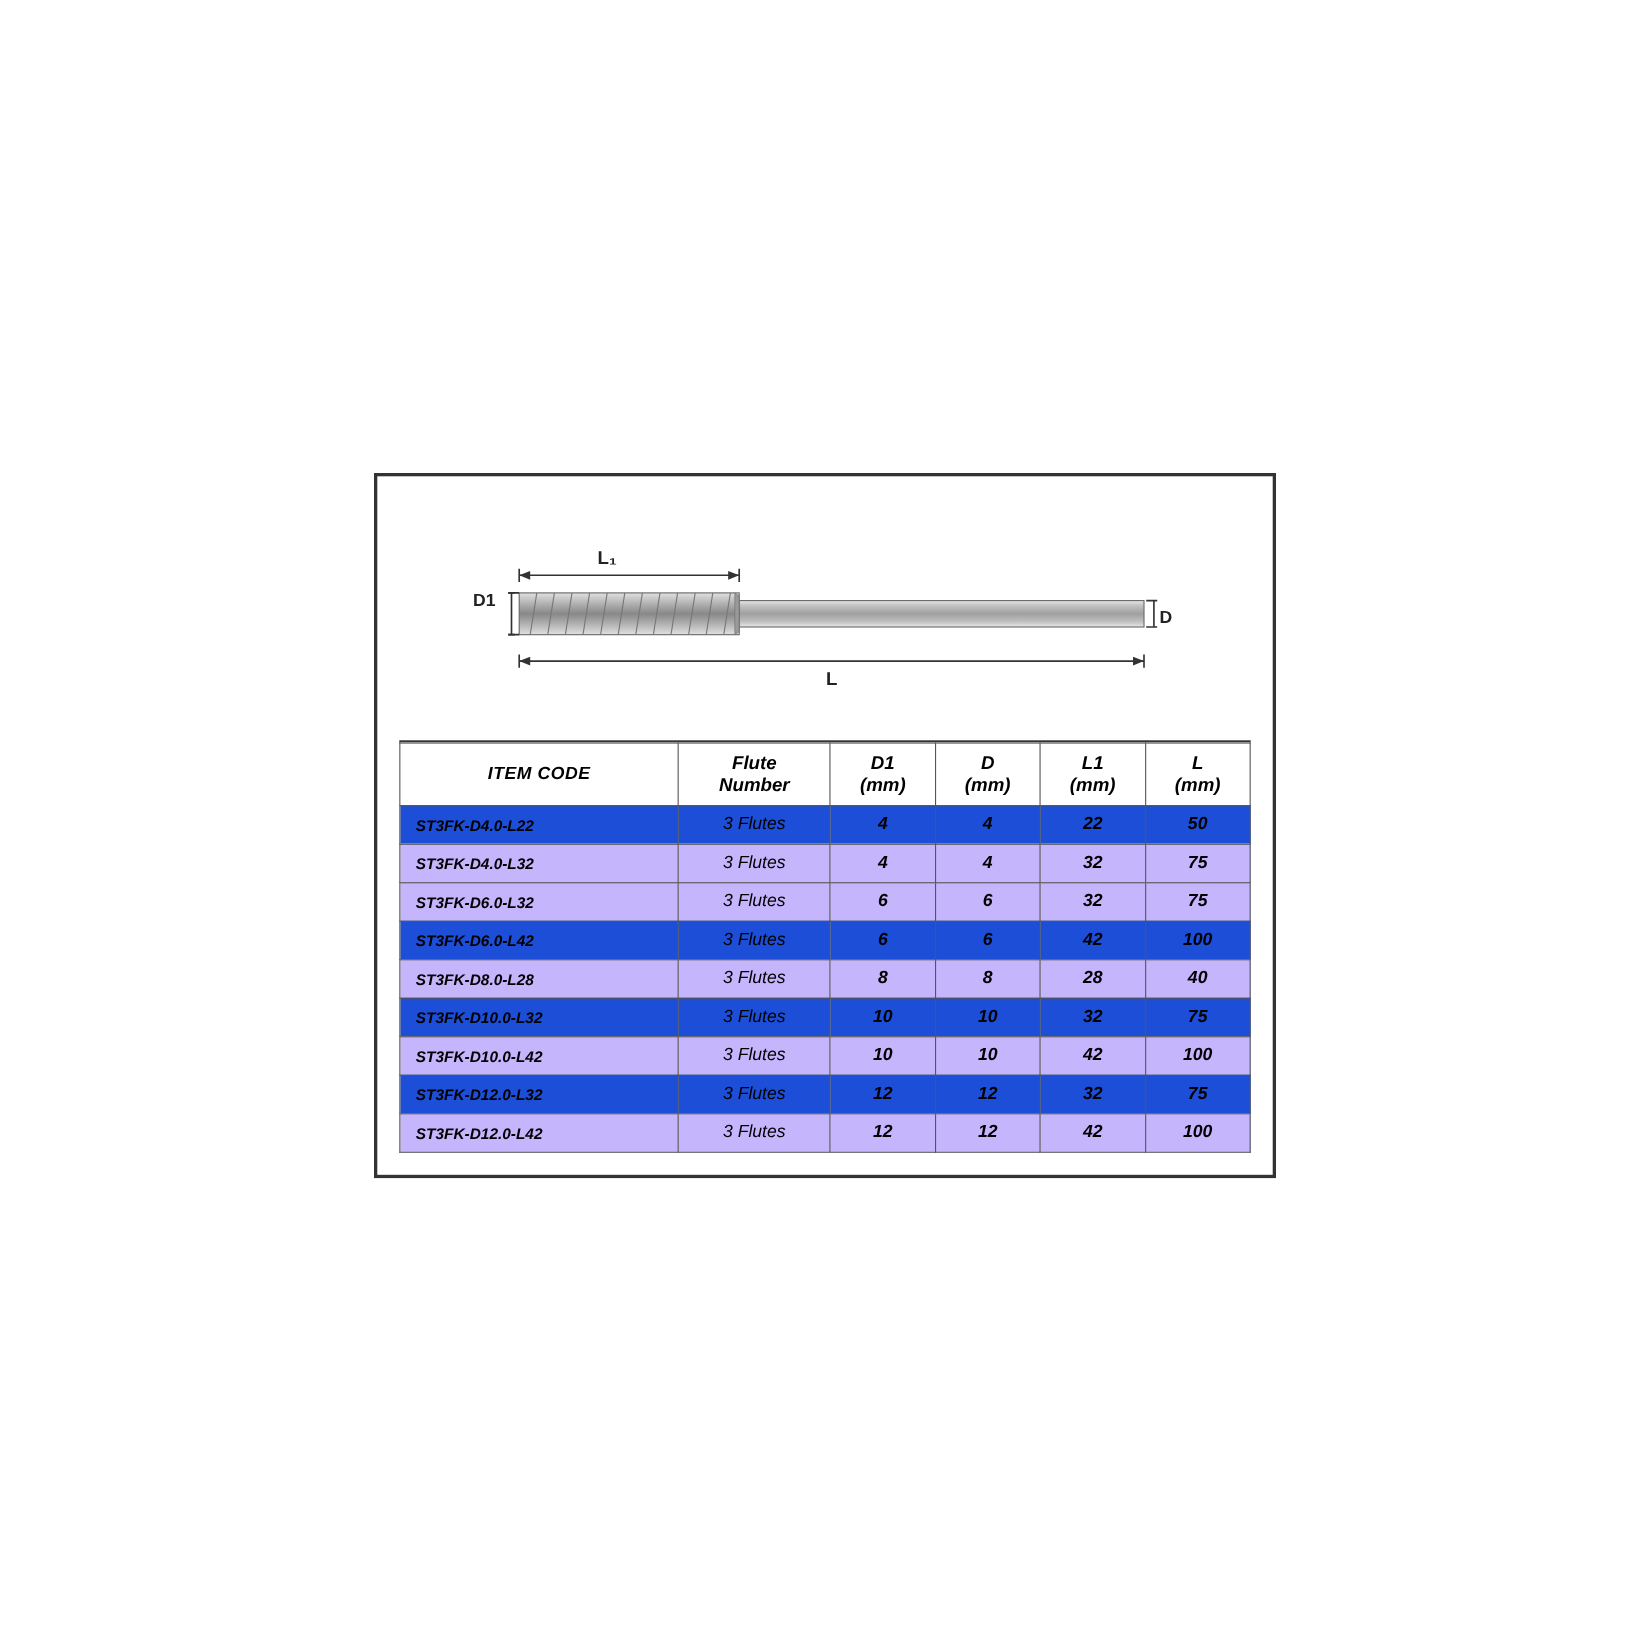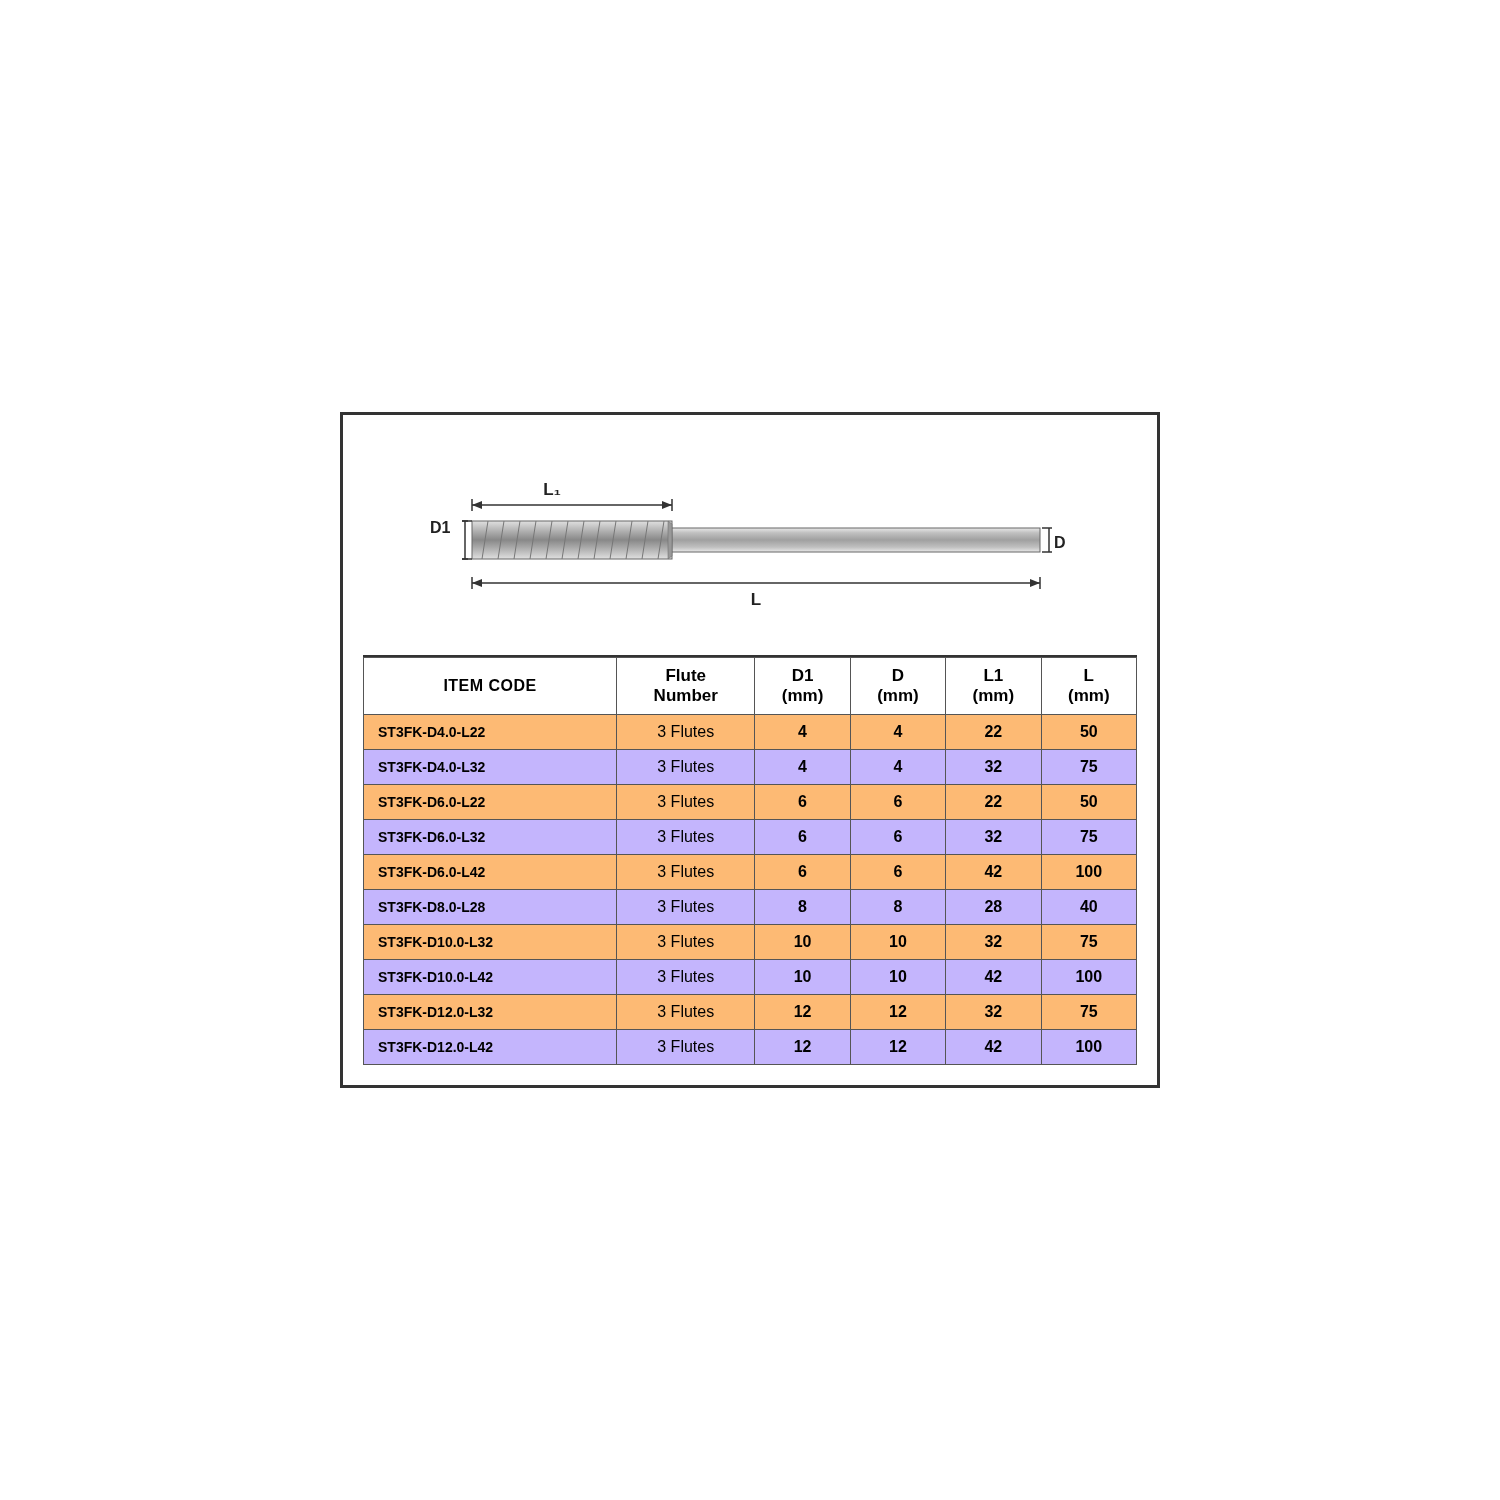--- a/index.html
+++ b/index.html
@@ -35,20 +35,21 @@
     }
 
     
     .table-section {
       border-top: 2px solid #333;
     }
 
     table {
       width: 100%;
       border-collapse: collapse;
+      font-style: italic;
     }
 
     th, td {
       border: 1px solid #555;
       text-align: center;
       padding: 8px 4px;
       font-size: 15px;
     }
 
     th {
@@ -73,21 +74,21 @@
     td.value-cell {
       font-weight: bold;
       font-size: 16px;
     }
 
     td.flute-cell {
       font-size: 16px;
     }
 
     tr.highlighted {
-      background-color: #fdba74;
+      background-color: #1d4ed8;
     }
 
     tr.normal {
       background-color: #c4b5fd;
     }
   </style>
 </head>
 <body>
 
 <div class="outer-container">
@@ -186,28 +187,20 @@
             <td class="value-cell">50</td>
           </tr>
           <tr class="normal">
             <td class="item-code-cell">ST3FK-D4.0-L32</td>
             <td class="flute-cell">3 Flutes</td>
             <td class="value-cell">4</td>
             <td class="value-cell">4</td>
             <td class="value-cell">32</td>
             <td class="value-cell">75</td>
           </tr>
-          <tr class="highlighted">
-            <td class="item-code-cell">ST3FK-D6.0-L22</td>
-            <td class="flute-cell">3 Flutes</td>
-            <td class="value-cell">6</td>
-            <td class="value-cell">6</td>
-            <td class="value-cell">22</td>
-            <td class="value-cell">50</td>
-          </tr>
           <tr class="normal">
             <td class="item-code-cell">ST3FK-D6.0-L32</td>
             <td class="flute-cell">3 Flutes</td>
             <td class="value-cell">6</td>
             <td class="value-cell">6</td>
             <td class="value-cell">32</td>
             <td class="value-cell">75</td>
           </tr>
           <tr class="highlighted">
             <td class="item-code-cell">ST3FK-D6.0-L42</td>

